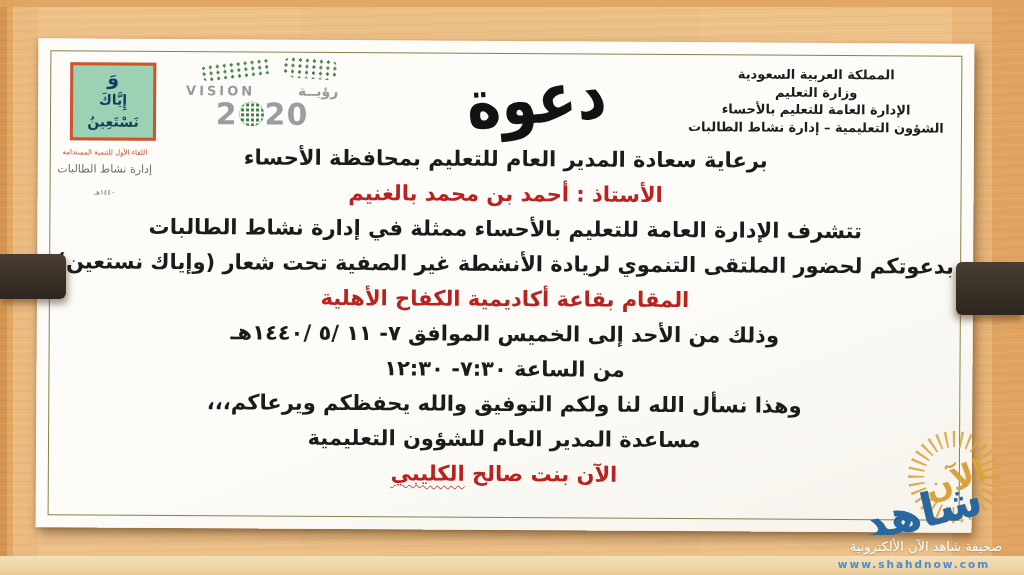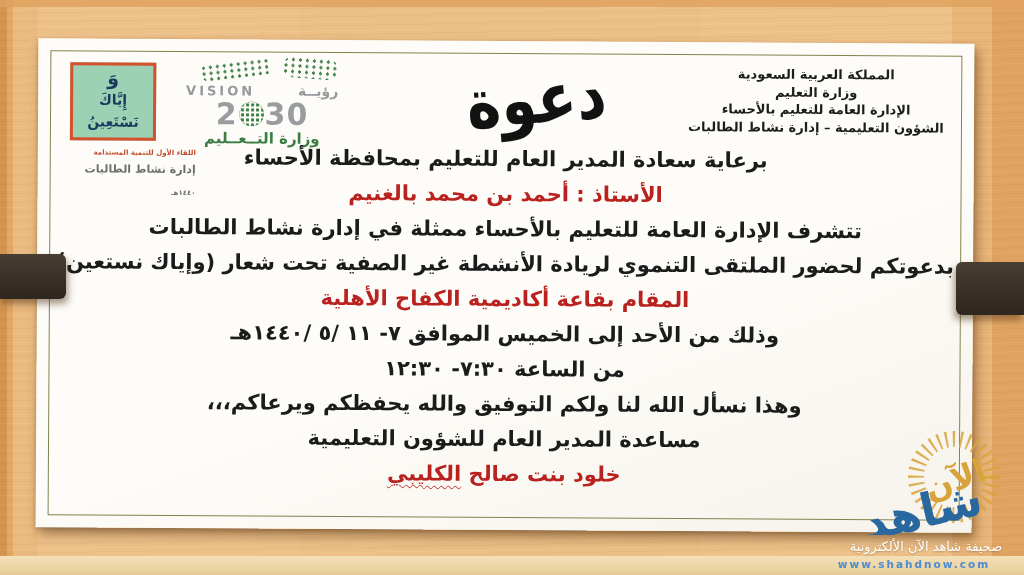--- a/index.html
+++ b/index.html
@@ -28,21 +28,21 @@
     transform:rotate(.35deg);transform-origin:50% 50%;
     box-shadow:4px 7px 12px rgba(95,60,25,.5), 0 2px 4px rgba(95,60,25,.35);}
   .frame{position:absolute;inset:12px;border:1.5px solid #83834e;pointer-events:none;}
   
   .ayyak{position:absolute;left:32px;top:24px;width:86px;height:78px;
     background:#9cd1b3;border:3px solid #d5512c;box-sizing:border-box;
     color:#173a5e;text-align:center;direction:rtl;font-weight:bold;padding-top:2px;}
   .ayyak .l1{font-size:19px;line-height:21px;}
   .ayyak .l2{font-size:14px;line-height:23px;}
   .ayyak .l3{font-size:14px;line-height:20px;}
-  .cap{position:absolute;left:24px;width:134px;direction:rtl;font-weight:bold;}
+  .cap{position:absolute;left:0;width:134px;text-align:center;direction:rtl;font-weight:normal;}
   .cap.red{top:110px;font-size:7px;color:#c24b2f;}
   .cap.g1{top:124px;font-size:11px;color:#6e6e6e;}
   .cap.g2{top:138px;font-size:7px;color:#6e6e6e;margin-top:12px;}
   
   .vision{position:absolute;left:148px;top:18px;width:152px;height:92px;}
   .v-dots{position:absolute;
     background-image:radial-gradient(circle,#47834d 1.5px,transparent 1.7px);
     background-size:7px 6px;border-radius:12px;}
   .v-dots.a{left:14px;top:4px;width:72px;height:17px;transform:rotate(-7deg);}
   .v-dots.b{right:0;top:0;width:56px;height:21px;transform:rotate(4deg);}
@@ -109,23 +109,22 @@
     <div class="vision">
       <div class="v-dots a"></div>
       <div class="v-dots b"></div>
       <div class="v-row1">
         <span class="en">VISION</span>
         <span class="ar">رؤيــة</span>
       </div>
       <div class="v-row2">
         <span>2</span>
         <span class="emblem"></span>
-        <span>30</span>
+        <span>20</span>
       </div>
-      <div class="v-ministry">وزارة التــعــليم</div>
     </div>
 
     <div class="dawah">دعوة</div>
 
     <div class="gov">
       <div>المملكة العربية السعودية</div>
       <div>وزارة التعليم</div>
       <div>الإدارة العامة للتعليم بالأحساء</div>
       <div>الشؤون التعليمية – إدارة نشاط الطالبات</div>
     </div>
@@ -133,21 +132,21 @@
     <div class="body-lines">
       <div class="bline">برعاية سعادة المدير العام للتعليم بمحافظة الأحساء</div>
       <div class="bline red">الأستاذ : أحمد بن محمد بالغنيم</div>
       <div class="bline">تتشرف الإدارة العامة للتعليم بالأحساء ممثلة في إدارة نشاط الطالبات</div>
       <div class="bline">بدعوتكم لحضور الملتقى التنموي لريادة الأنشطة غير الصفية تحت شعار (وإياك نستعين)</div>
       <div class="bline red">المقام بقاعة أكاديمية الكفاح الأهلية</div>
       <div class="bline">وذلك من الأحد إلى الخميس الموافق ٧- ١١ /٥ /١٤٤٠هـ</div>
       <div class="bline">من الساعة ٧:٣٠- ١٢:٣٠</div>
       <div class="bline">وهذا نسأل الله لنا ولكم التوفيق والله يحفظكم ويرعاكم،،،</div>
       <div class="bline">مساعدة المدير العام للشؤون التعليمية</div>
-      <div class="bline red"><span>خلود بنت صالح </span><span class="wavy">الكليبي</span></div>
+      <div class="bline red"><span>الآن بنت صالح </span><span class="wavy">الكليبي</span></div>
     </div>
   </div>
 
   <div class="clip clip-left"></div>
   <div class="clip clip-right"></div>
 
   <div class="wm">
     <svg width="190" height="110" viewBox="0 0 190 110">
       <circle cx="120" cy="52" r="38" fill="none" stroke="#d8a33c" stroke-width="16" stroke-dasharray="2.2 5.2" opacity="0.85"></circle>
       <text x="120" y="66" font-size="32" font-weight="bold" fill="#d8a33c" text-anchor="middle" font-family="DejaVu Sans, sans-serif" transform="rotate(-20 120 52)">الآن</text>

